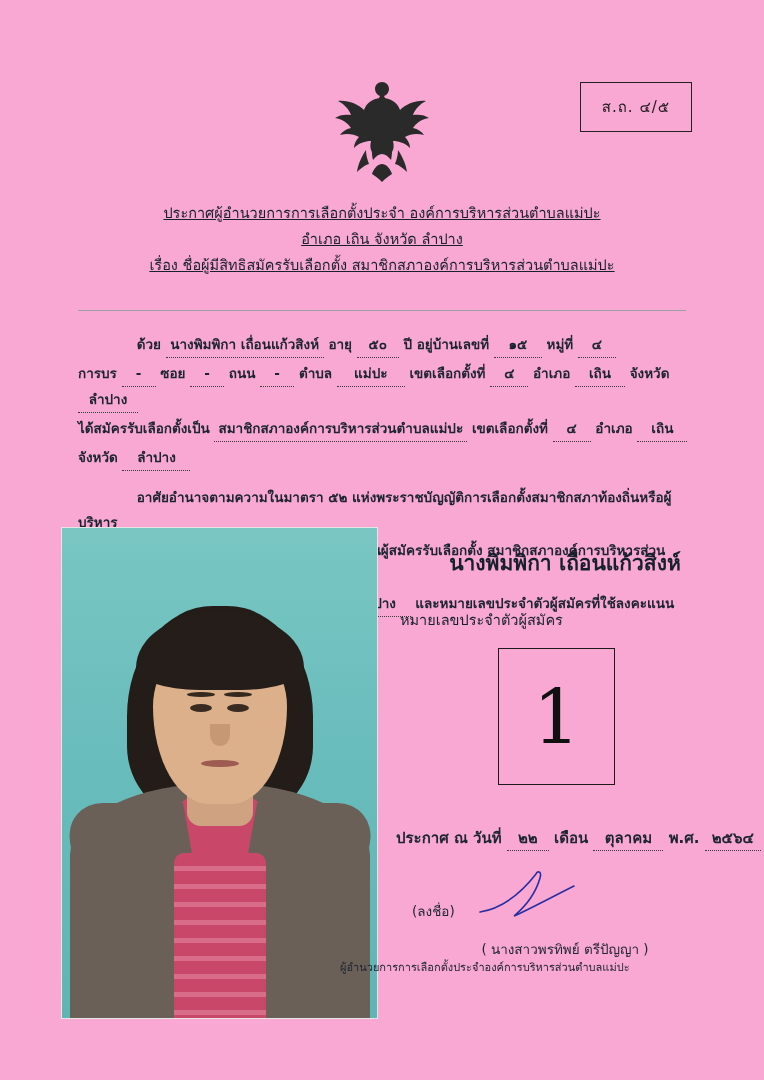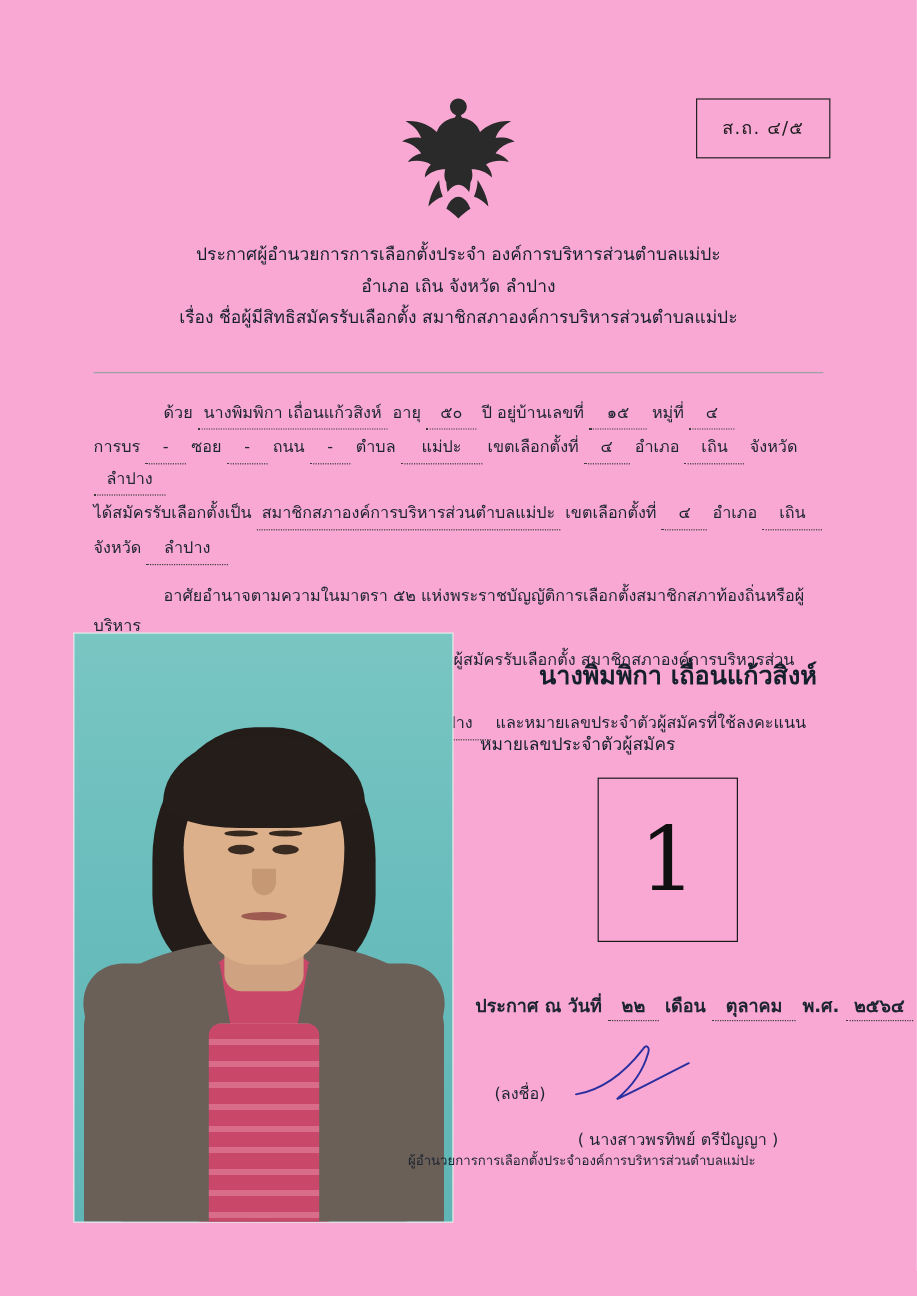--- a/index.html
+++ b/index.html
@@ -53,20 +53,21 @@
     top: 200px;
     left: 0;
     width: 100%;
     text-align: center;
   }
   .header-line {
     font-size: 14.5px;
     line-height: 26px;
     color: #16202e;
     white-space: nowrap;
+    text-decoration: underline;
   }
   .header-line.l1 { font-size: 14.5px; }
   .header-line.l2 { font-size: 14.5px; }
   .header-line.l3 { font-size: 14.5px; }
 
   .rule {
     position: absolute;
     left: 78px;
     right: 78px;
     top: 310px;
@@ -76,21 +77,21 @@
 
   .body-text {
     position: absolute;
     top: 332px;
     left: 78px;
     right: 70px;
     font-size: 13.5px;
     line-height: 25px;
     color: #1c2430;
   }
-  .body-text p { margin: 0 0 3px 0; }
+  .body-text p { margin: 0 0 3px 0; font-weight: bold; }
   .indent { display: inline-block; width: 54px; }
   .fill {
     border-bottom: 1px dotted #3a3a3a;
     display: inline-block;
     text-align: center;
     padding: 0 4px;
   }
   .f-name { min-width: 150px; }
   .f-age { min-width: 34px; }
   .f-house { min-width: 40px; }

